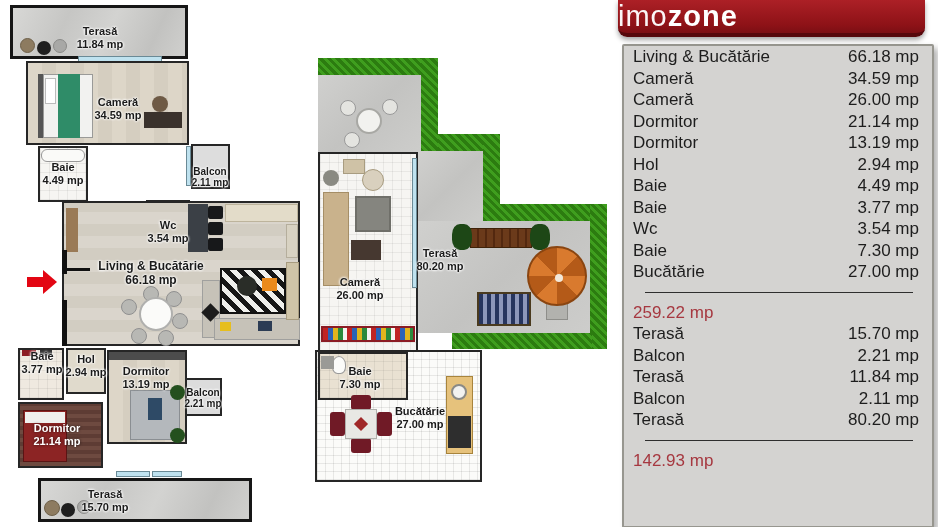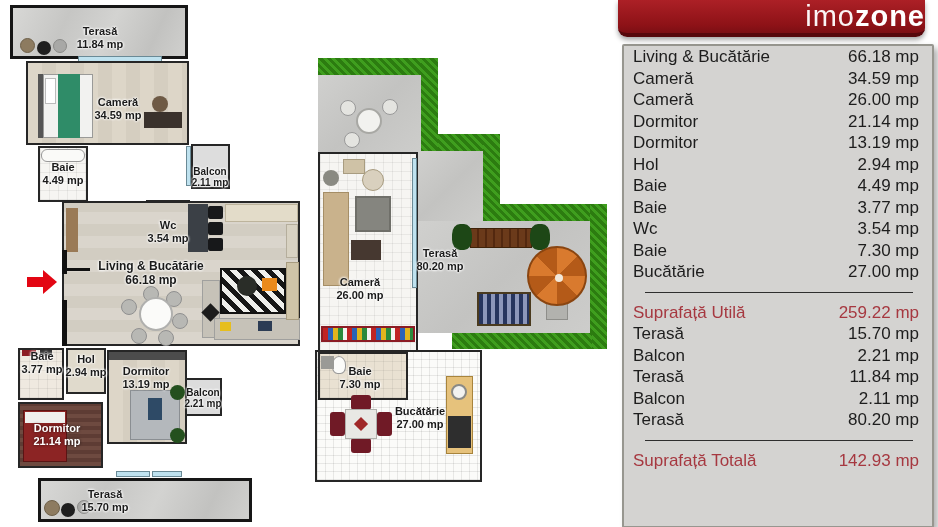--- a/index.html
+++ b/index.html
@@ -19,21 +19,21 @@
   .win{background:#bfe2ef;border:1px solid #6a8a96;}
   .plabel{position:absolute;transform:translate(-50%,-50%);text-align:center;font-weight:bold;font-size:11px;line-height:12.5px;color:#1a1a1a;white-space:nowrap;z-index:3;text-shadow:0 0 3px #fff,0 0 3px #fff,0 0 2px #fff;}
   .plabel span{display:block;}
   .plabel.small{font-size:10px;line-height:11px;}
   .plabel.big{font-size:12px;line-height:14px;}
   .plabel.onDark{color:#fff;text-shadow:0 0 3px rgba(0,0,0,.7);}
   .circ{border-radius:50%;}
   
   .watermark{position:absolute;left:218px;top:212px;width:600px;height:120px;z-index:6;font-size:100px;font-weight:bold;letter-spacing:1px;line-height:120px;color:rgba(75,75,75,.30);pointer-events:none;}
   
-  .banner{position:absolute;left:618px;top:0;width:307px;height:33px;background:linear-gradient(#ac2026,#8e1217 75%,#7c0f14);border-bottom:4px solid #56080c;border-radius:0 0 9px 9px;box-shadow:0 3px 5px rgba(0,0,0,.35);z-index:4;text-align:right;}
+  .banner{position:absolute;left:618px;top:0;width:307px;height:33px;background:linear-gradient(#ac2026,#8e1217 75%,#7c0f14);border-bottom:4px solid #56080c;border-radius:0 0 9px 9px;box-shadow:0 3px 5px rgba(0,0,0,.35);z-index:4;text-align:left;}
   .logo{color:#fff;font-size:29px;line-height:33px;letter-spacing:1px;}
   .logo .w1{font-weight:normal;opacity:.96;}
   .logo .w2{font-weight:bold;}
   .panel{position:absolute;left:622px;top:44px;width:308px;height:480px;background:#d4d3d1;border:2px solid #97968f;border-radius:2px;box-shadow:4px 4px 6px rgba(0,0,0,.30);z-index:3;}
   .panel-title{text-align:center;font-size:23px;font-weight:normal;color:#141414;margin:9px 0 7px;letter-spacing:.5px;}
   .rows{padding:0 13px 0 9px;}
   .row{display:flex;justify-content:space-between;font-size:17px;line-height:21.5px;color:#1d1d1d;}
   .row .value{text-align:right;}
   .row.red{color:#a63840;}
   .divider{height:1px;background:#2e2e2e;margin:9px 6px 9px 12px;}
@@ -288,21 +288,20 @@
       <div class="row">
           <span class="label">Baie</span>
           <span class="value">7.30 mp</span>
         </div>
       <div class="row">
           <span class="label">Bucătărie</span>
           <span class="value">27.00 mp</span>
         </div>
       <div class="divider"></div>
       <div class="row red">
-          <span class="label">Suprafață Utilă</span>
           <span class="value">259.22 mp</span>
         </div>
       <div class="row">
           <span class="label">Terasă</span>
           <span class="value">15.70 mp</span>
         </div>
       <div class="row">
           <span class="label">Balcon</span>
           <span class="value">2.21 mp</span>
         </div>
@@ -313,19 +312,18 @@
       <div class="row">
           <span class="label">Balcon</span>
           <span class="value">2.11 mp</span>
         </div>
       <div class="row">
           <span class="label">Terasă</span>
           <span class="value">80.20 mp</span>
         </div>
       <div class="divider"></div>
       <div class="row red">
-          <span class="label">Suprafață Totală</span>
           <span class="value">142.93 mp</span>
         </div>
     </div>
   </div>
 
 </div>
 
 </body></html>

